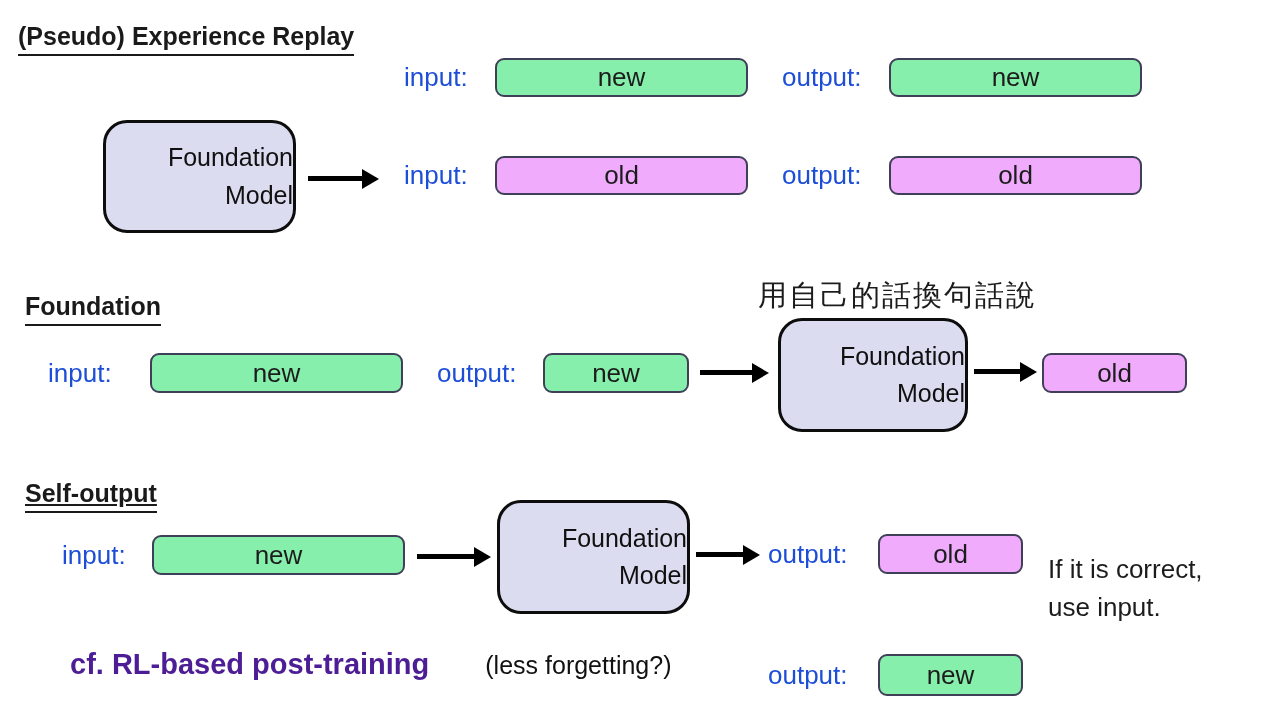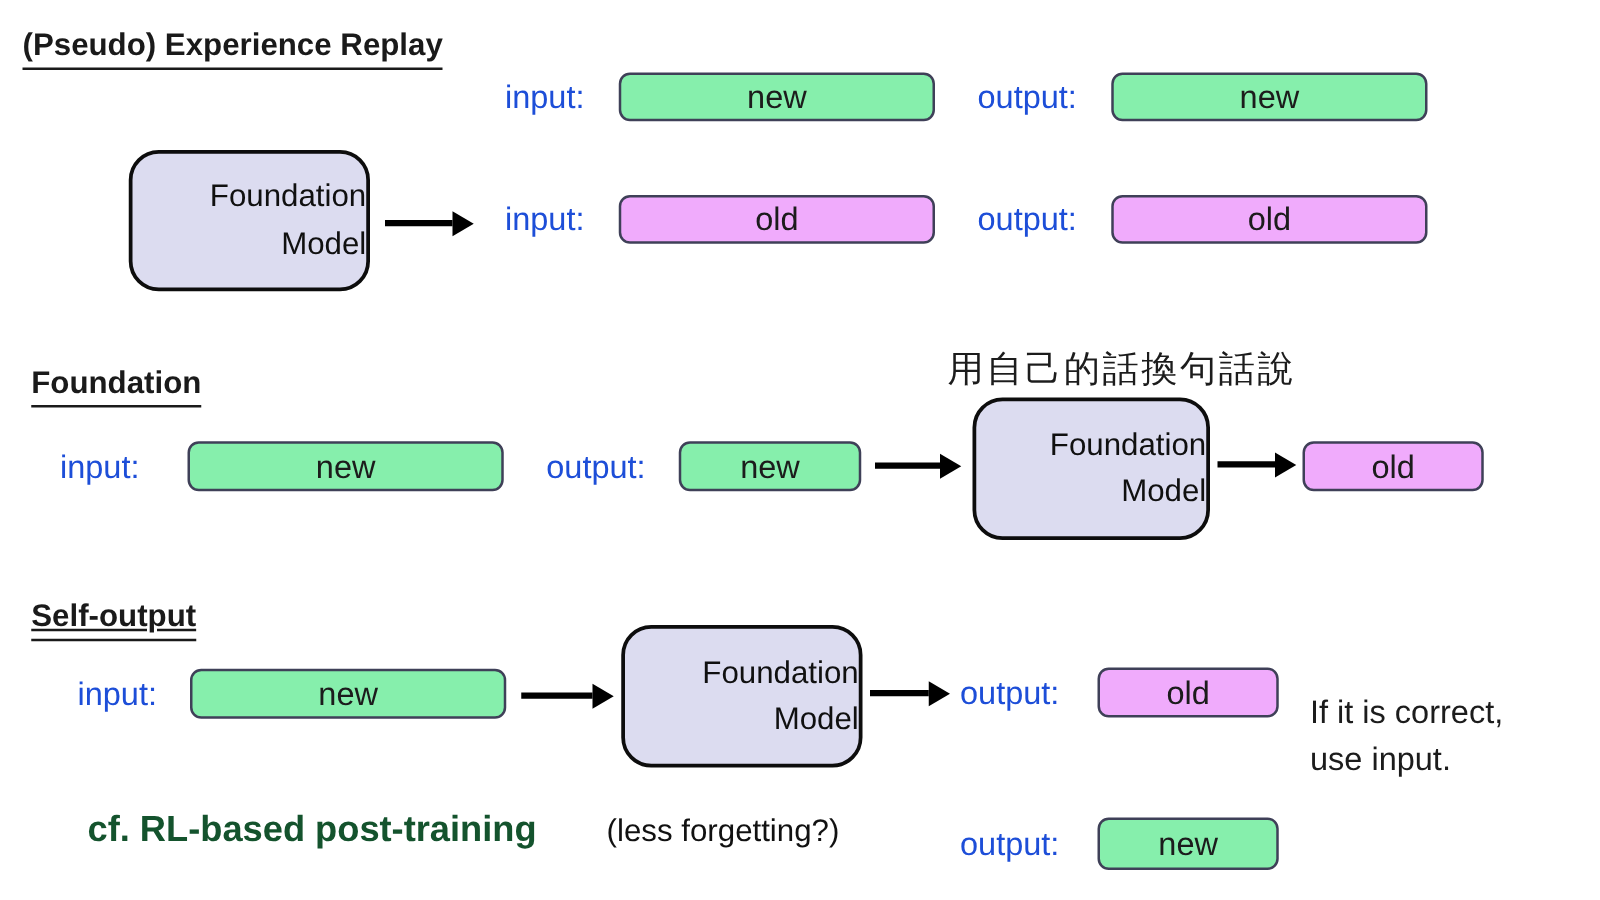--- a/index.html
+++ b/index.html
@@ -33,21 +33,21 @@
   .arrow::after {
     content:""; position:absolute; left:100%; top:50%;
     transform:translateY(-50%);
     border-left:17px solid #000;
     border-top:10px solid transparent;
     border-bottom:10px solid transparent;
   }
   .note { position:absolute; font-size:26px; line-height:38px; color:#1c1c1c; }
   .zh { position:absolute; font-size:29px; color:#1c1c1c; letter-spacing:2px; }
   .cf-line { position:absolute; display:flex; align-items:baseline; gap:18px; }
-  .cf-bold { font-weight:bold; font-size:29px; color:#14532d; }
+  .cf-bold { font-weight:bold; font-size:29px; color:#4c1d95; }
   .cf-note { font-size:25px; color:#111;margin-left:38px; }
 </style>
 </head>
 <body>
 
 <div class="heading" style="left:18px; top:22px;">(Pseudo) Experience Replay</div>
 
 <div class="model-box" style="left:103px; top:120px; width:193px; height:113px;">
   <div>Foundation</div>
   <div>Model</div>

